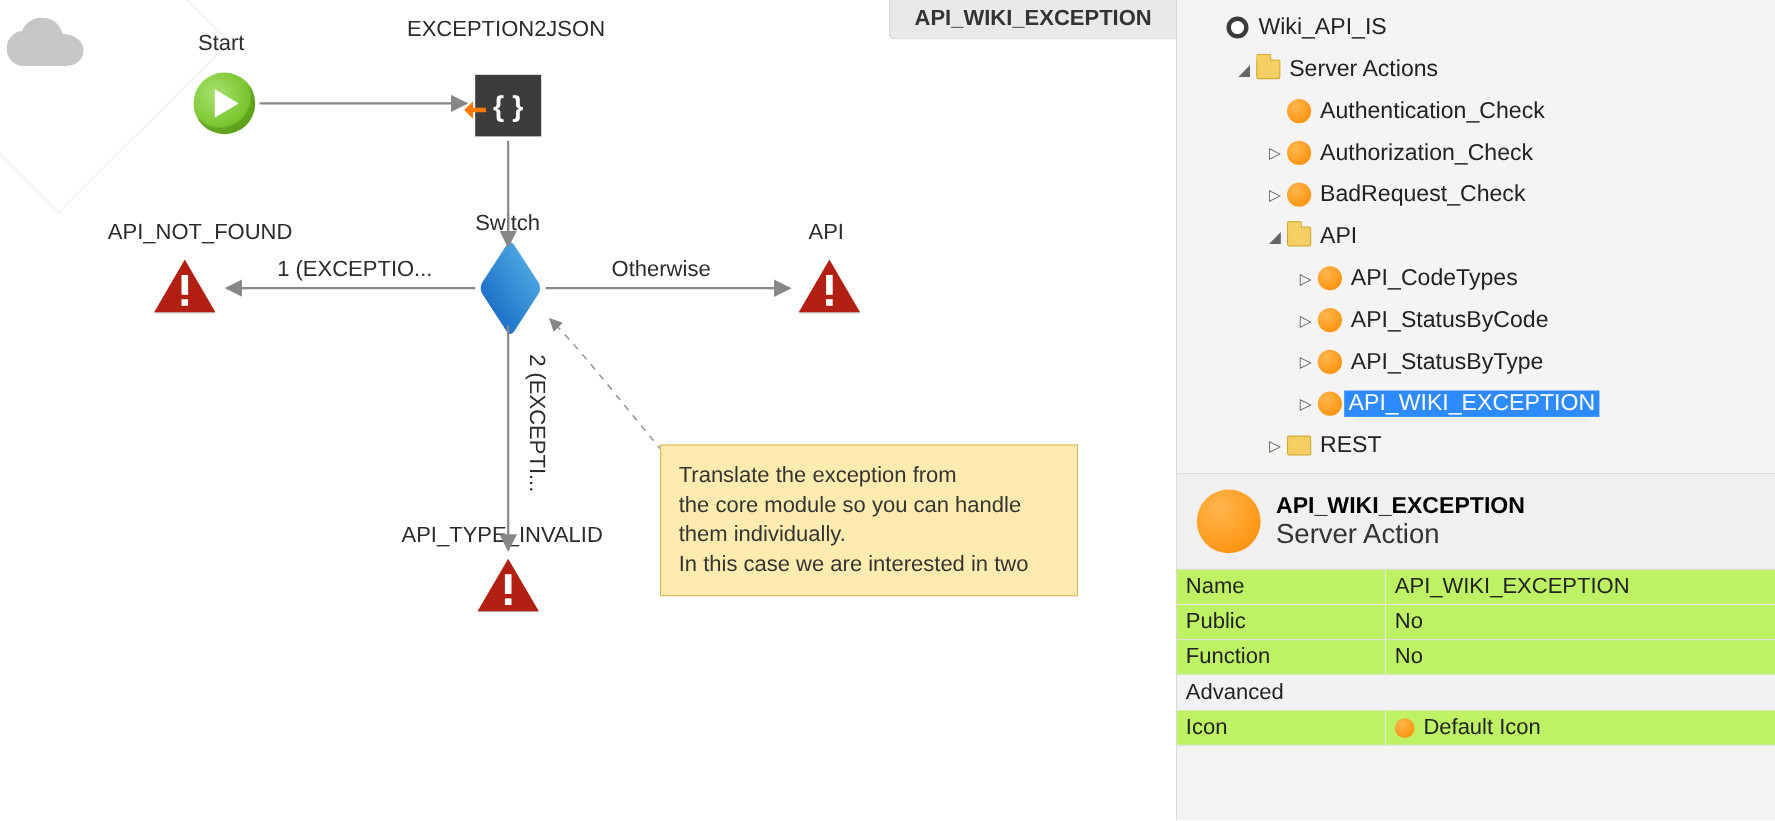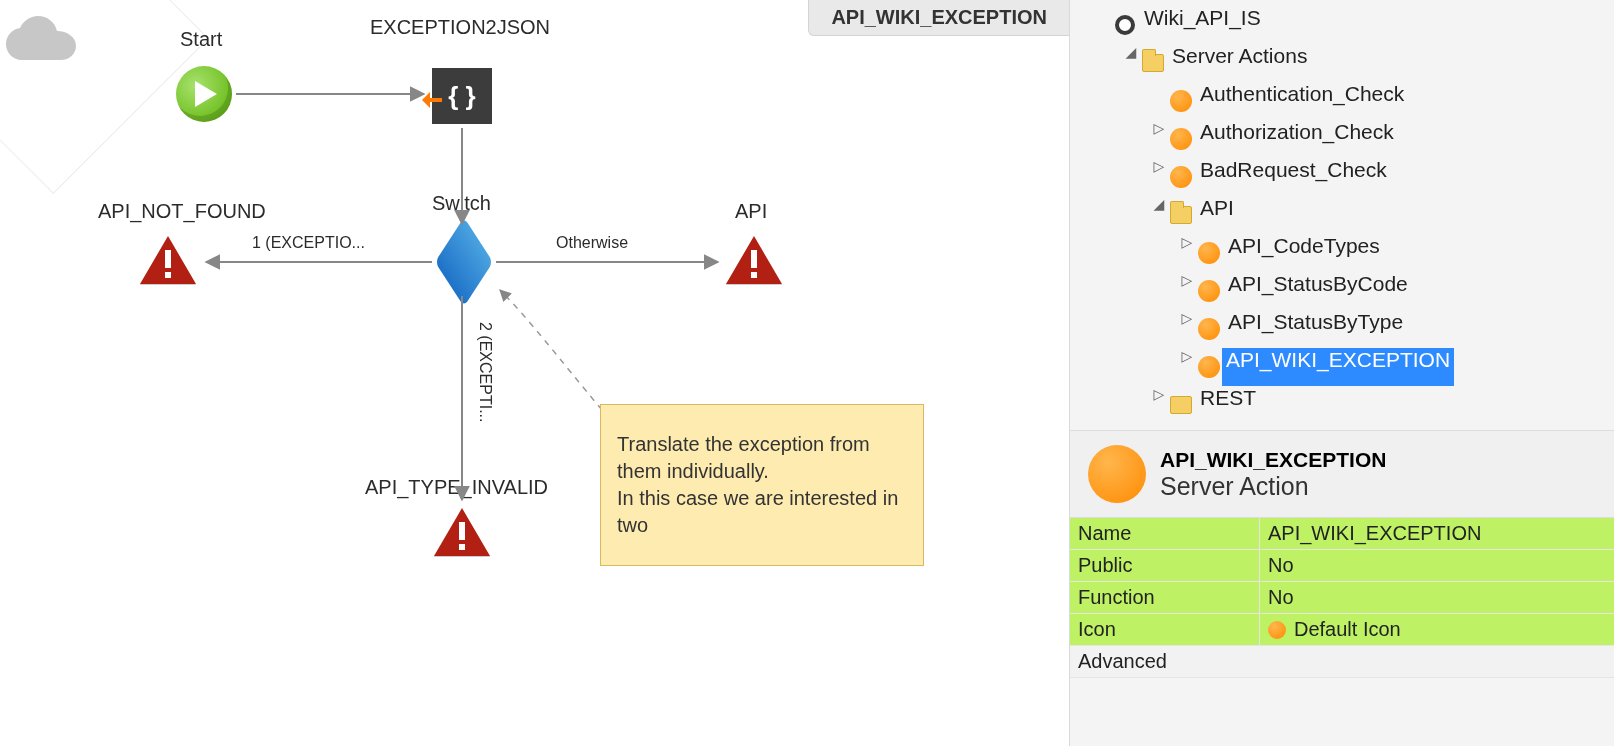--- a/index.html
+++ b/index.html
@@ -11,41 +11,41 @@
 
 .cloud{position:absolute;left:-6px;top:-6px;width:140px;height:100px}
 .cloud-tri{position:absolute;left:-40px;top:-40px;width:220px;height:190px;background:#fff;border:1px solid #ececec;transform:rotate(-45deg)}
 .cloud-ico{position:absolute;left:12px;top:22px;color:#c2c2c2}
 
 
 .tab{position:absolute;right:0;top:0;background:#e9e9e9;border:1px solid #d4d4d4;border-top:none;border-right:none;padding:6px 22px;font-weight:700;font-size:20px;color:#333;border-bottom-left-radius:6px}
 
 
 .lbl{position:absolute;font-size:20px;color:#2b2b2b;white-space:nowrap}
-.edge-lbl{position:absolute;font-size:16px;color:#2b2b2b;white-space:nowrap}
+.edge-lbl{position:absolute;font-size:20px;color:#2b2b2b;white-space:nowrap}
 
 
 .node{position:absolute;display:flex;align-items:center;justify-content:center}
 .start-ico{width:56px;height:56px;border-radius:50%;background:radial-gradient(circle at 35% 35%,#a8e26e,#58b000);box-shadow:inset -4px -6px 0 rgba(0,0,0,.15);display:flex;align-items:center;justify-content:center}
 .start-ico svg{margin-left:4px}
 .json-ico{width:60px;height:56px;background:#3c3c3c;display:flex;align-items:center;justify-content:center;color:#fff;font-weight:700;font-size:26px;position:relative}
 .json-ico .arr{position:absolute;left:-10px;top:18px;color:#ff7a00}
 .switch-ico{width:52px;height:52px;background:linear-gradient(#4aa3e0,#1e72c8);transform:rotate(45deg) skew(12deg,12deg);border-radius:6px}
 .warn-ico{width:56px;height:48px}
 .warn-ico svg{filter:drop-shadow(0 1px 0 rgba(0,0,0,.2))}
 
 
 svg.edges{position:absolute;left:0;top:0;width:100%;height:100%;pointer-events:none}
 
 
-.note{position:absolute;background:#fdebb0;border:1px solid #d9b95b;padding:26px 16px;font-size:20px;color:#333;line-height:1.35;width:324px}
+.note{position:absolute;background:#fdebb0;border:1px solid #d9b95b;padding:14px 16px;font-size:20px;color:#333;line-height:1.35;width:380px}
 
 
 .tree{padding:6px 4px;font-size:21px;color:#222;user-select:none}
-.row{display:flex;height:38px;padding-left:4px;cursor:default}
+.row{display:flex;align-items:center;height:38px;padding-left:4px;cursor:default}
 .row.sel .txt{background:#2e8bff;color:#fff;padding:0 4px}
 .tw{width:18px;display:inline-flex;justify-content:center;color:#666;font-size:14px}
 .ico-wrap{width:26px;display:inline-flex;justify-content:center;align-items:center}
 .txt{padding-left:6px}
 .ind1{padding-left:20px}.ind2{padding-left:48px}.ind3{padding-left:76px}.ind4{padding-left:104px}
 .dot{width:22px;height:22px;border-radius:50%;background:radial-gradient(circle at 35% 30%,#ffb64d,#ff8a00)}
 .fld{width:22px;height:18px;background:#f5cf63;border:1px solid #d1aa2f;border-radius:2px;position:relative}
 .fld.open:before{content:"";position:absolute;left:-1px;top:-6px;width:12px;height:6px;background:#f5cf63;border:1px solid #d1aa2f;border-bottom:none;border-radius:2px 2px 0 0}
 .mod{width:20px;height:20px;border-radius:50%;border:4px solid #3a3a3a;background:#fff}
 
@@ -147,20 +147,21 @@
       <line x1="236" y1="94" x2="424" y2="94" stroke="#878787" stroke-width="2" marker-end="url(#ah)"></line>
       <line x1="462" y1="128" x2="462" y2="224" stroke="#878787" stroke-width="2" marker-end="url(#ah)"></line>
       <line x1="432" y1="262" x2="206" y2="262" stroke="#878787" stroke-width="2" marker-end="url(#ah)"></line>
       <line x1="496" y1="262" x2="718" y2="262" stroke="#878787" stroke-width="2" marker-end="url(#ah)"></line>
       <line x1="462" y1="296" x2="462" y2="500" stroke="#878787" stroke-width="2" marker-end="url(#ah)"></line>
       <path d="M602 410 C560 360 530 320 500 290" stroke="#9a9a9a" stroke-width="1.5" stroke-dasharray="6 6" fill="none" marker-end="url(#ah)"></path>
     </svg>
 
     <div class="note" style="left:600px;top:404px">
       <div>Translate the exception from</div>
+      <div>the core module so you can handle</div>
       <div>them individually.</div>
       <div>In this case we are interested in two</div>
     </div>
   </div>
 
   <div class="side">
     <div class="tree">
       <div class="row ind1">
         <span class="tw"></span>
         <span class="ico-wrap">
@@ -254,25 +255,25 @@
         <div class="v">API_WIKI_EXCEPTION</div>
       </div>
       <div class="prow">
         <div class="k">Public</div>
         <div class="v">No</div>
       </div>
       <div class="prow">
         <div class="k">Function</div>
         <div class="v">No</div>
       </div>
+      <div class="prow section">
+        <div class="k">Advanced</div>
+      </div>
       <div class="prow">
         <div class="k">Icon</div>
         <div class="v">
           <span class="vdot"></span>
           <span>Default Icon</span>
         </div>
       </div>
-      <div class="prow section">
-        <div class="k">Advanced</div>
-      </div>
     </div>
   </div>
 </div>
 
 </body></html>

